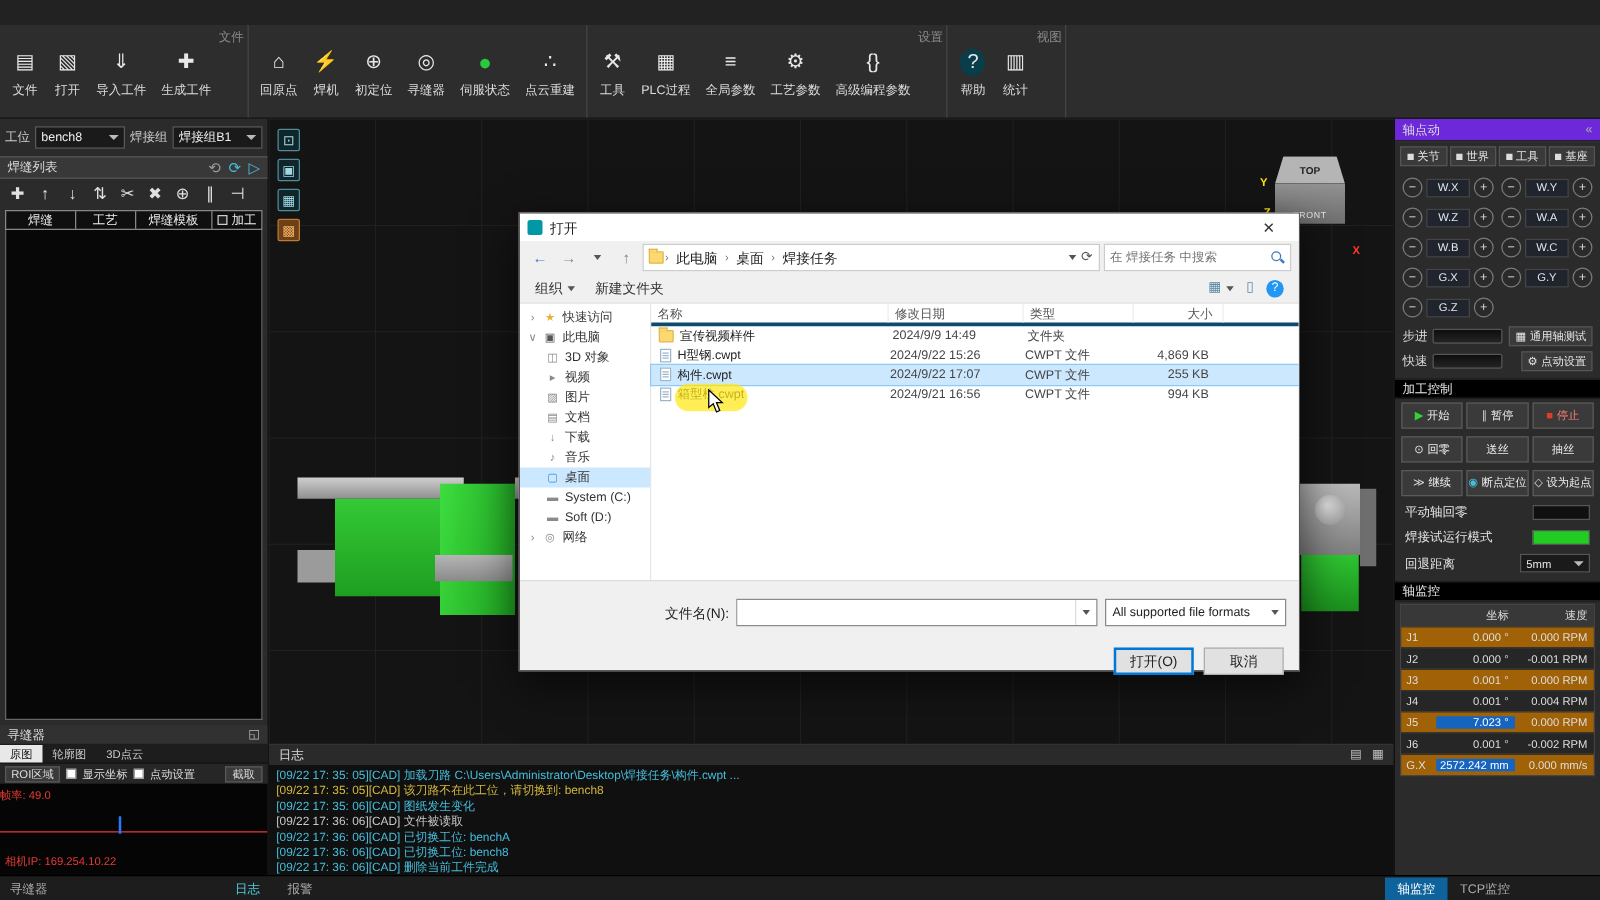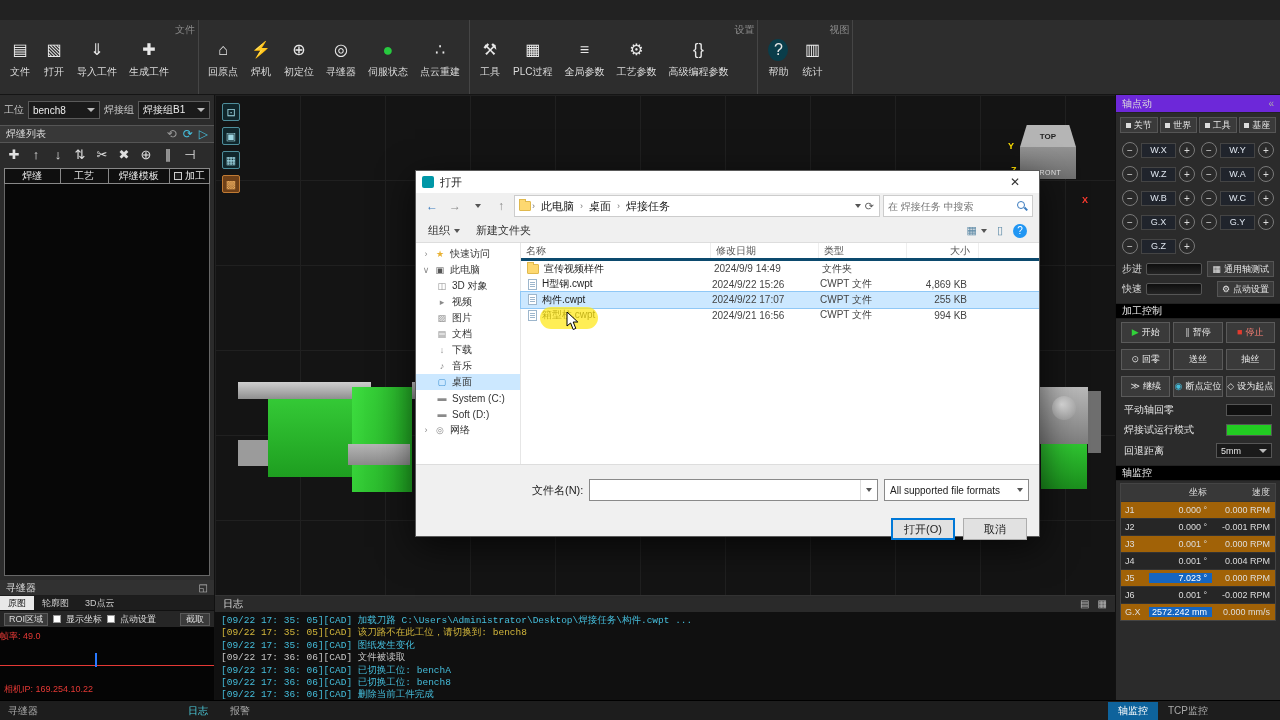--- a/index.html
+++ b/index.html
@@ -81,21 +81,21 @@
 .ax{position:absolute;font-size:9px;font-weight:bold}
 .ax-y{left:793px;top:46px;color:#ffe000}
 .ax-z{left:796px;top:70px;color:#ffe000}
 .ax-x{left:867px;top:100px;color:#ff3b30}
 
 
 .log-panel{position:absolute;left:215px;top:595px;width:900px;height:105px;background:#101010;border-top:1px solid #333;z-index:5}
 .log-header{height:16px;display:flex;align-items:center;padding:0 8px;background:#2a2a2a;font-size:10px;color:#ddd}
 .log-header .sp{margin-left:auto;display:flex;gap:8px;font-size:10px;color:#bbb}
 .lh1::before{content:"▤"}.lh2::before{content:"▦"}
-.log-body{padding:3px 6px;font-family:Liberation Mono, monospace;font-size:9.5px;line-height:12.4px;white-space:nowrap}
+.log-body{padding:3px 6px;font-family:Liberation Sans, sans-serif;font-size:9.5px;line-height:12.4px;white-space:nowrap}
 
 
 .seam-panel{position:absolute;left:0;top:580px;width:215px;height:120px;background:#262626;border-right:1px solid #111;display:flex;flex-direction:column;z-index:6}
 .sp-header{display:flex;height:16px;align-items:center;padding:0 6px;font-size:10px;color:#ddd;background:#313131;border-bottom:1px solid #1c1c1c}
 .sp-header .ic{margin-left:auto;color:#bbb;cursor:pointer}
 .ic-expand::before{content:"◱"}
 .sp-tabs{display:flex;height:15px;background:#1d1d1d;border-bottom:1px solid #111}
 .sp-tab{padding:1px 8px;font-size:9px;color:#ccc;display:flex;align-items:center;cursor:pointer}
 .sp-tab.active{background:#e8e8e8;color:#111}
 .sp-controls{display:flex;align-items:center;gap:5px;height:16px;padding:0 4px;font-size:9px;background:#262626;color:#ddd}

